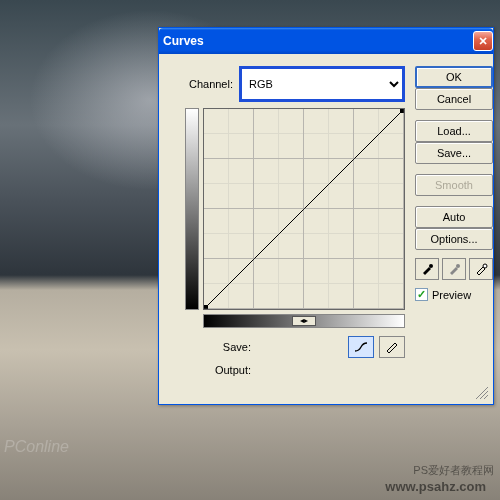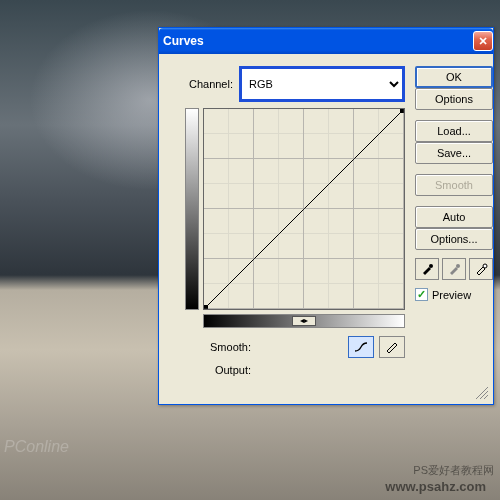--- a/index.html
+++ b/index.html
@@ -80,21 +80,21 @@
         </div>
       </div>
       <div class="hstrip-row">
         <div class="hstrip-spacer"></div>
         <div class="hstrip">
           <div class="hstrip-handle">◂▸</div>
         </div>
       </div>
       <div class="io">
         <div class="io-row">
-          <label>Smooth:</label>
+          <label>Save:</label>
           <span class="io-val"></span>
           <div class="icons">
             <div class="ico-btn active">
               <svg width="16" height="14">
                   <path d="M2 11 Q6 11 8 7 T14 3" stroke="#000" fill="none" stroke-width="1.3"></path>
                 </svg>
             </div>
             <div class="ico-btn">
               <svg width="16" height="14">
                   <path d="M3 11 L11 3 L13 5 L5 13 Z" stroke="#000" fill="none" stroke-width="1"></path>
@@ -103,21 +103,21 @@
           </div>
         </div>
         <div class="io-row">
           <label>Output:</label>
           <span class="io-val"></span>
         </div>
       </div>
     </div>
     <div class="right">
       <button class="btn default">OK</button>
-      <button class="btn">Options</button>
+      <button class="btn">Cancel</button>
       <div class="gap"></div>
       <button class="btn">Load...</button>
       <button class="btn">Save...</button>
       <div class="gap"></div>
       <button class="btn disabled">Smooth</button>
       <div class="gap"></div>
       <button class="btn">Auto</button>
       <button class="btn">Options...</button>
       <div class="droppers">
         <div class="dropper">

